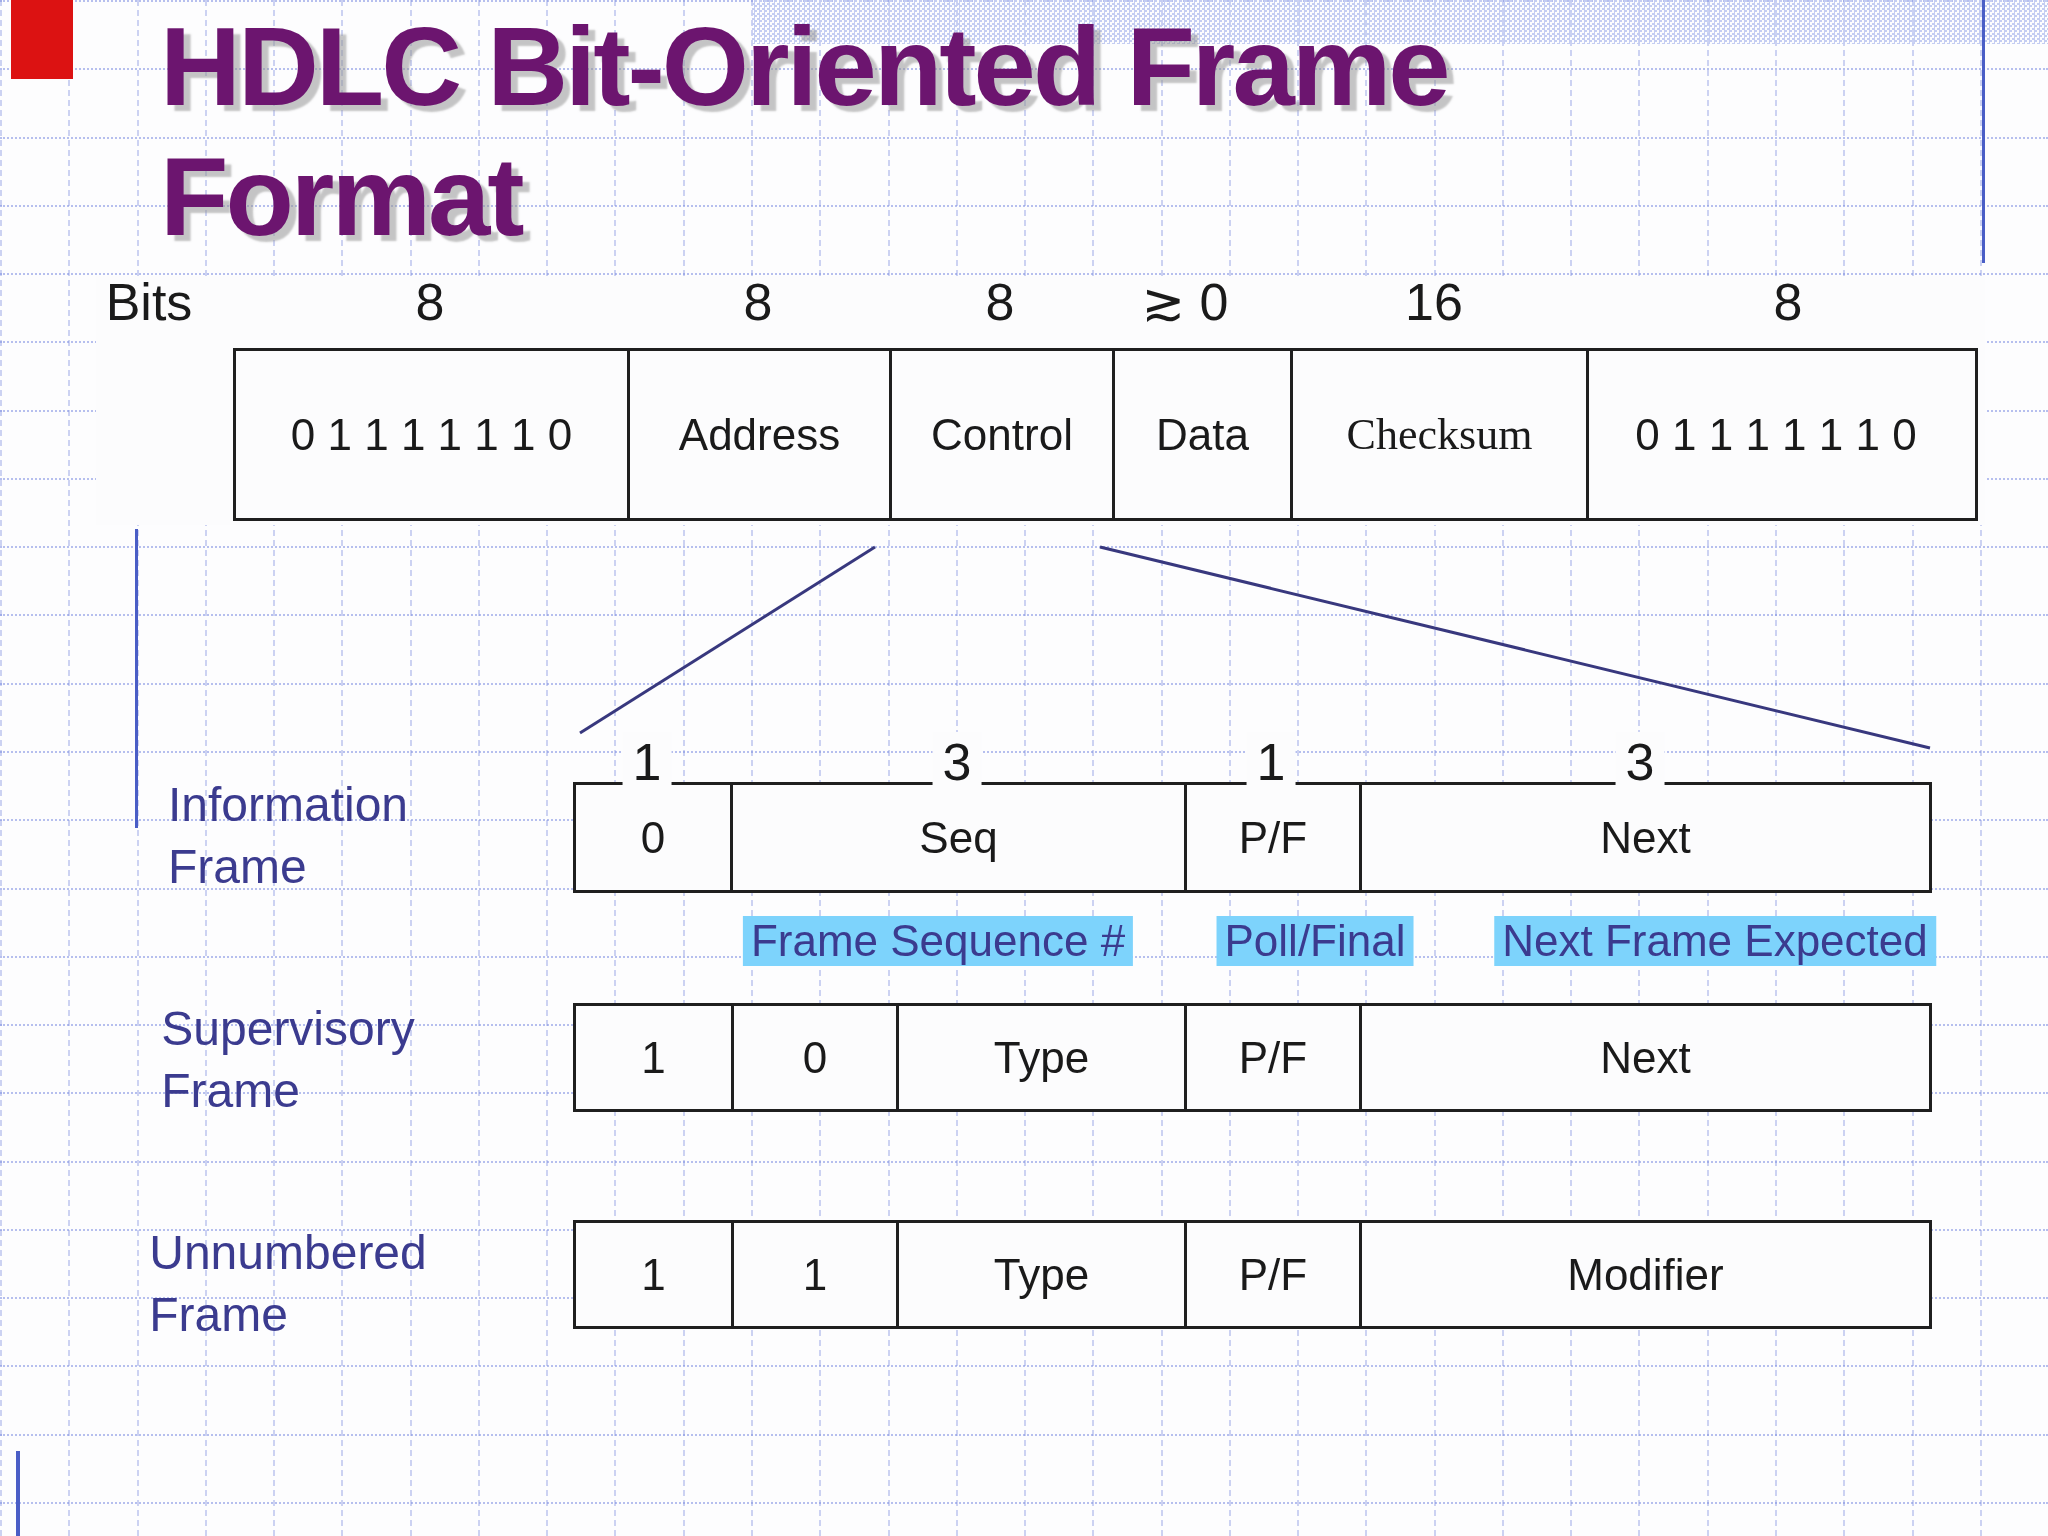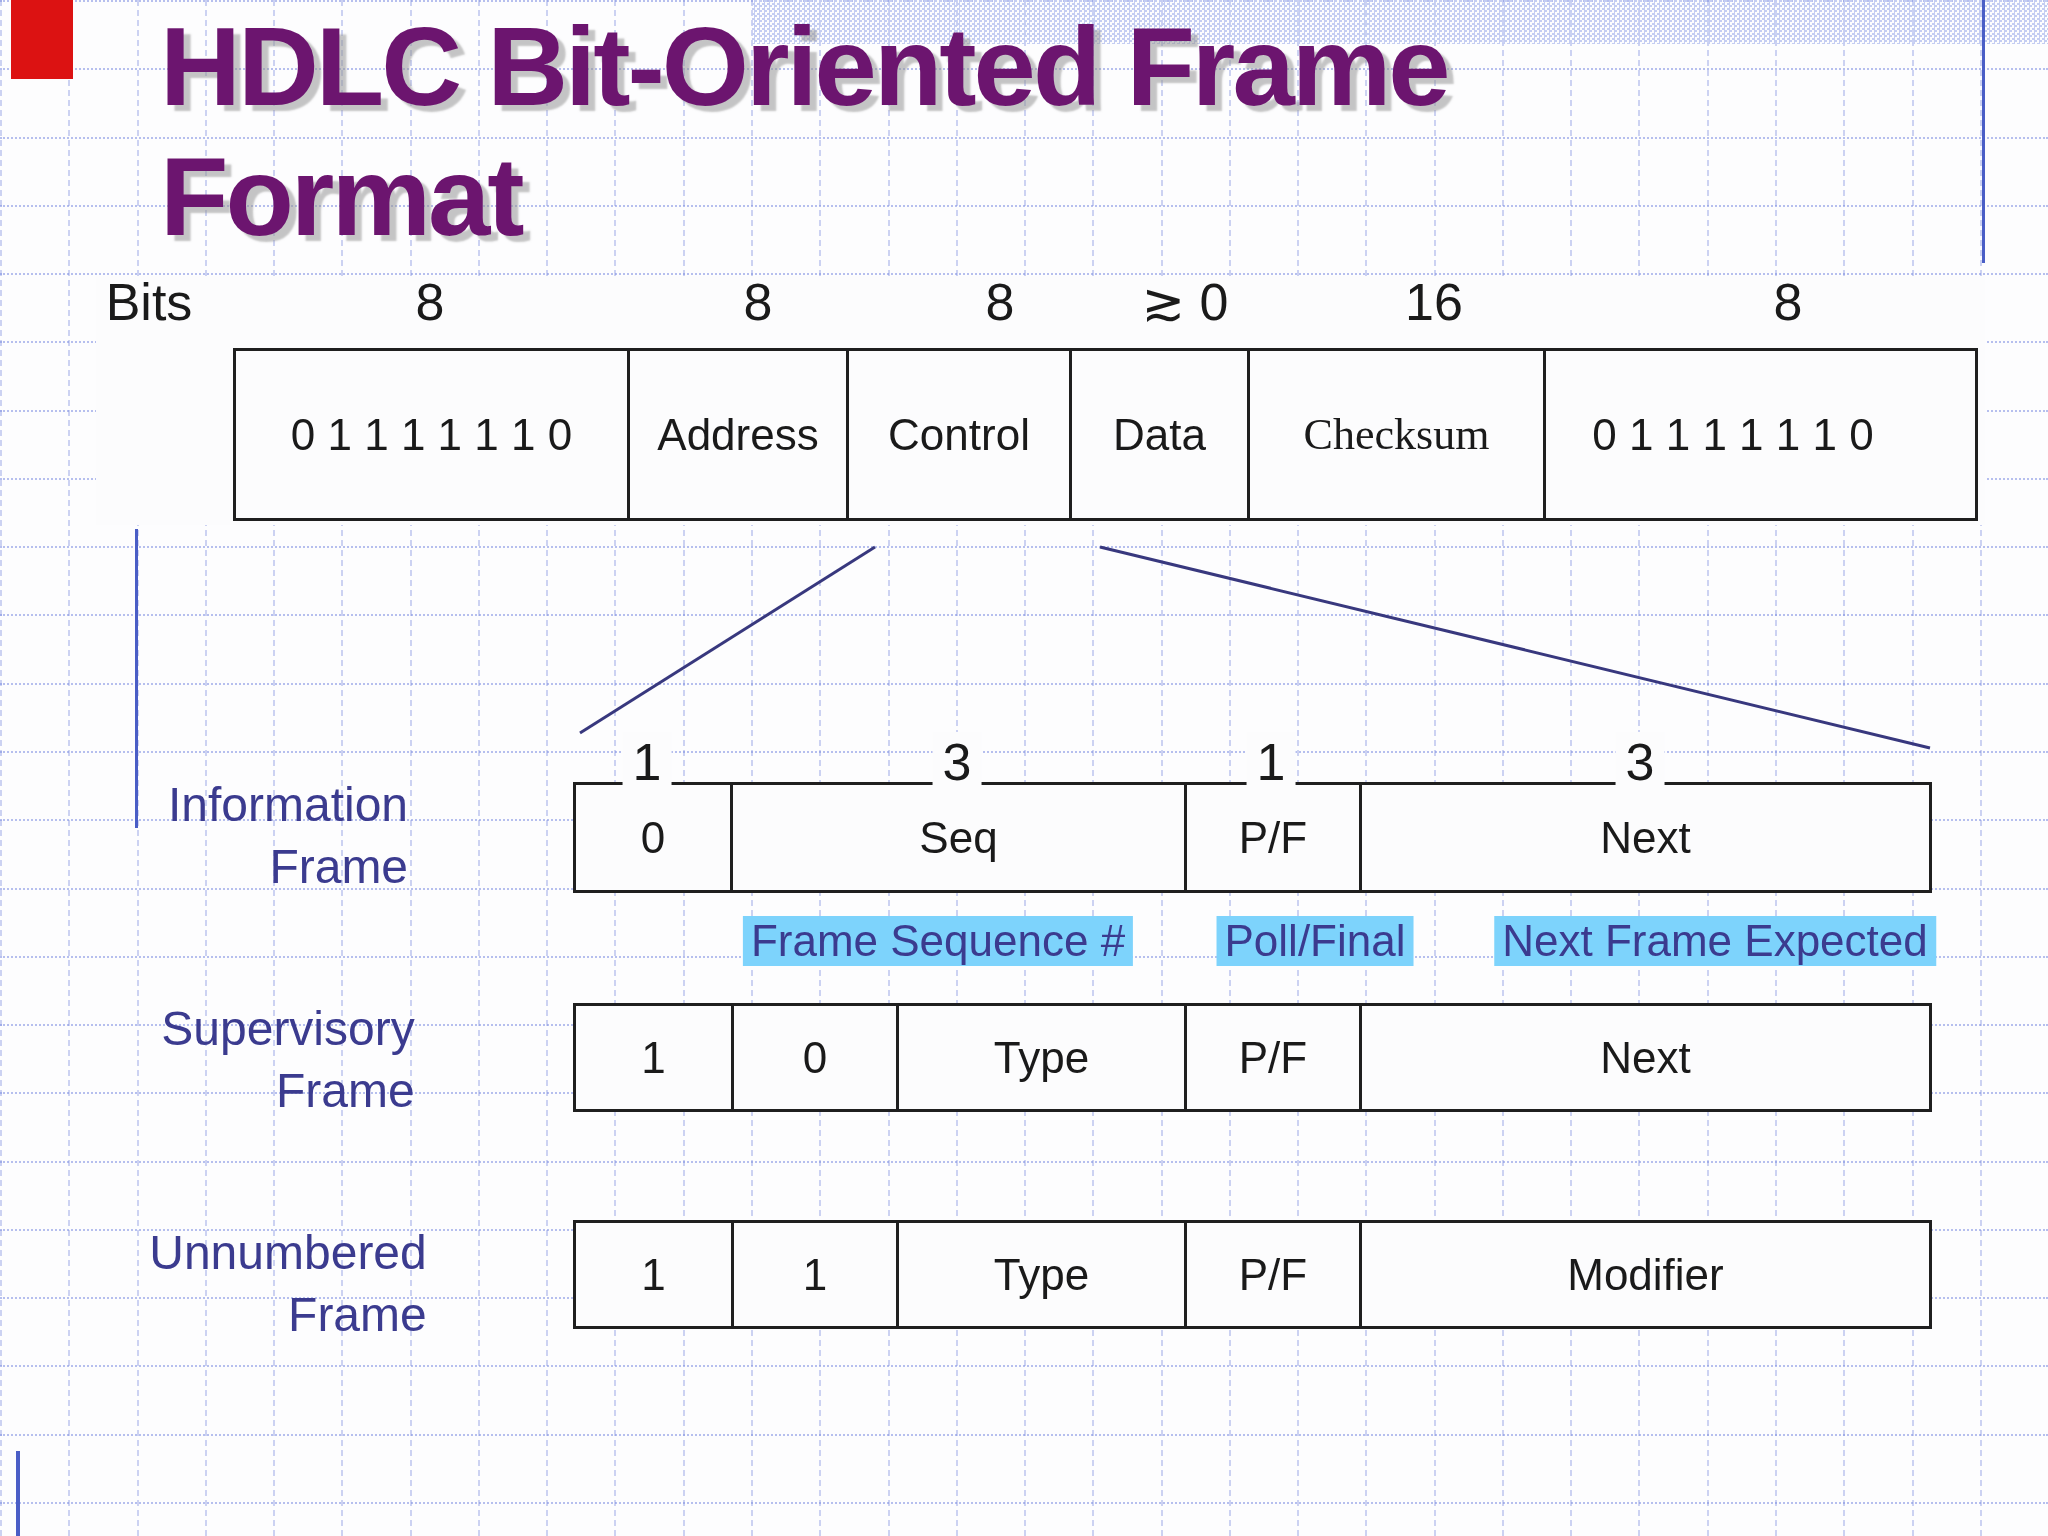--- a/index.html
+++ b/index.html
@@ -30,21 +30,21 @@
     white-space:nowrap;
   }
   
   .lbl{position:absolute;z-index:5;transform:translateX(-50%);
        font-size:52px;color:#1a1a1a;white-space:nowrap;}
   .whitebg{background:#fcfcfd;padding:0 10px;}
   .cap{position:absolute;z-index:5;transform:translateX(-50%);
        font-size:44px;color:#3b3b8f;white-space:nowrap;background:#7dd3fc;padding:0 8px;}
   .frame-label{
     position:absolute;z-index:5;transform:translate(-50%,-50%);
-    font-size:48px;line-height:62px;color:#3b3b8f;text-align:right;white-space:nowrap;
+    font-size:48px;line-height:62px;color:#3b3b8f;text-align:left;white-space:nowrap;
   }
   
   .frame-row{
     position:absolute;z-index:4;display:flex;box-sizing:border-box;
     border:3px solid #1f1f1f;background:#fcfcfd;
   }
   .cell{
     box-sizing:border-box;border-right:3px solid #1f1f1f;
     display:flex;align-items:center;justify-content:center;
     font-size:44px;color:#1a1a1a;white-space:nowrap;overflow:hidden;
@@ -135,21 +135,21 @@
   <div class="lbl" style="left:149px;top:272px;">Bits</div>
   <div class="lbl" style="left:430px;top:272px;">8</div>
   <div class="lbl" style="left:758px;top:272px;">8</div>
   <div class="lbl" style="left:1000px;top:272px;">8</div>
   <div class="lbl" style="left:1185px;top:272px;">≳ 0</div>
   <div class="lbl" style="left:1434px;top:272px;text-align:right;">16</div>
   <div class="lbl" style="left:1788px;top:272px;">8</div>
 
   <div class="frame-row" style="left:233px;top:348px;width:1745px;height:173px;">
     <div class="cell" style="width:394px;">0 1 1 1 1 1 1 0</div>
-    <div class="cell" style="width:219px;">Address</div>
+    <div class="cell" style="width:262px;">Address</div>
     <div class="cell" style="width:223px;">Control</div>
     <div class="cell" style="width:178px;">Data</div>
     <div class="cell" style="width:296px;font-family:Liberation Serif, serif;">Checksum</div>
     <div class="cell" style="width:374px;">0 1 1 1 1 1 1 0</div>
   </div>
 
   <div class="lbl whitebg" style="left:647px;top:732px;">1</div>
   <div class="lbl whitebg" style="left:957px;top:732px;">3</div>
   <div class="lbl whitebg" style="left:1271px;top:732px;">1</div>
   <div class="lbl whitebg" style="left:1640px;top:732px;">3</div>

